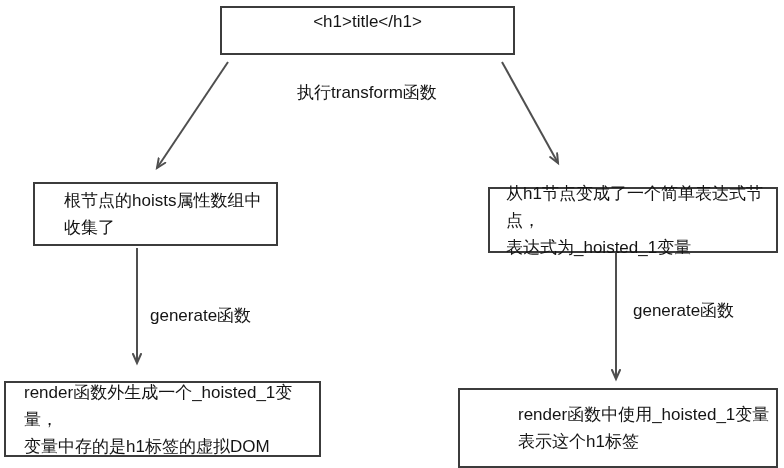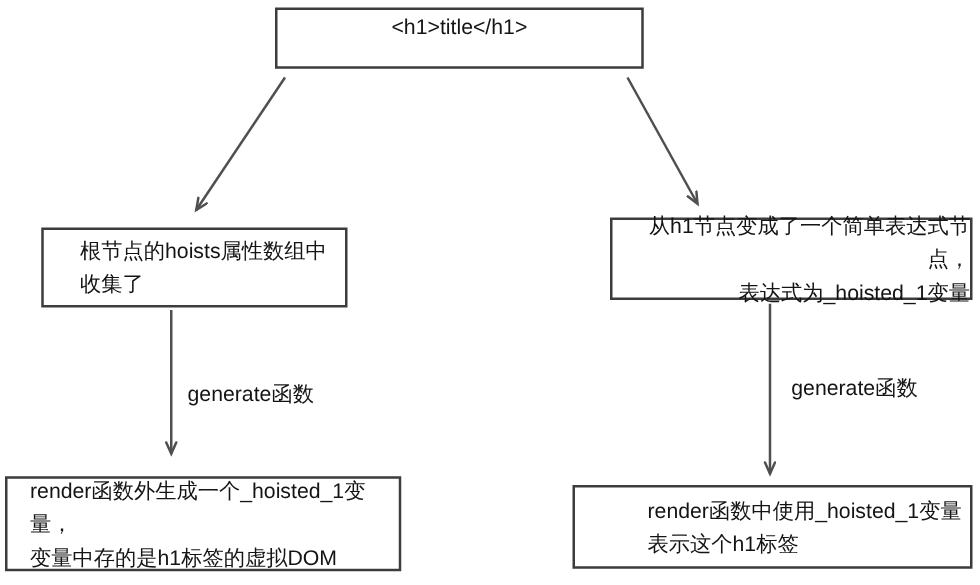--- a/index.html
+++ b/index.html
@@ -44,23 +44,23 @@
   }
   .edge-label {
     position: absolute;
     font-size: 17px;
     color: #141414;
     white-space: nowrap;
   }
   
   #top-box        { left: 220px; top: 6px;   width: 295px; height: 49px; }
   #left-box       { left: 33px;  top: 182px; width: 245px; height: 64px; padding-left: 29px; }
-  #right-box      { left: 488px; top: 174px; width: 290px; height: 66px; padding-left: 16px; text-align: right; }
+  #right-box      { left: 488px; top: 187px; width: 290px; height: 66px; padding-left: 16px; }
   #bottom-left-box  { left: 4px;   top: 381px; width: 317px; height: 76px; padding-left: 18px; }
-  #bottom-right-box { left: 458px; top: 388px; width: 320px; height: 67px; padding-left: 58px; }
+  #bottom-right-box { left: 458px; top: 388px; width: 320px; height: 80px; padding-left: 58px; }
   #transform-label      { left: 297px; top: 81px; }
   #generate-label-left  { left: 150px; top: 304px; }
   #generate-label-right { left: 633px; top: 299px; }
 </style>
 </head>
 <body>
 
 <div class="canvas">
 
   <svg class="arrows" width="784" height="468" viewBox="0 0 784 468" xmlns="http://www.w3.org/2000/svg">
@@ -72,20 +72,21 @@
     <line x1="228" y1="62" x2="157" y2="168" stroke-width="2" marker-end="url(#arrowhead)" stroke="#4f4f4f"></line>
     <line x1="502" y1="62" x2="558" y2="163" stroke-width="2" marker-end="url(#arrowhead)" stroke="#4f4f4f"></line>
     <line x1="137" y1="248" x2="137" y2="363" stroke-width="2" marker-end="url(#arrowhead)" stroke="#4f4f4f"></line>
     <line x1="616" y1="243" x2="616" y2="379" stroke-width="2" marker-end="url(#arrowhead)" stroke="#4f4f4f"></line>
   </svg>
 
   <div id="top-box" class="box center">
     <span>&lt;h1&gt;title&lt;/h1&gt;</span>
   </div>
 
+  <div id="transform-label" class="edge-label">执行transform函数</div>
 
   <div id="left-box" class="box lines">
     <span>根节点的hoists属性数组中收集了</span>
   </div>
 
   <div id="right-box" class="box lines">
     <span>从h1节点变成了一个简单表达式节点，</span>
     <span>表达式为_hoisted_1变量</span>
   </div>
 

